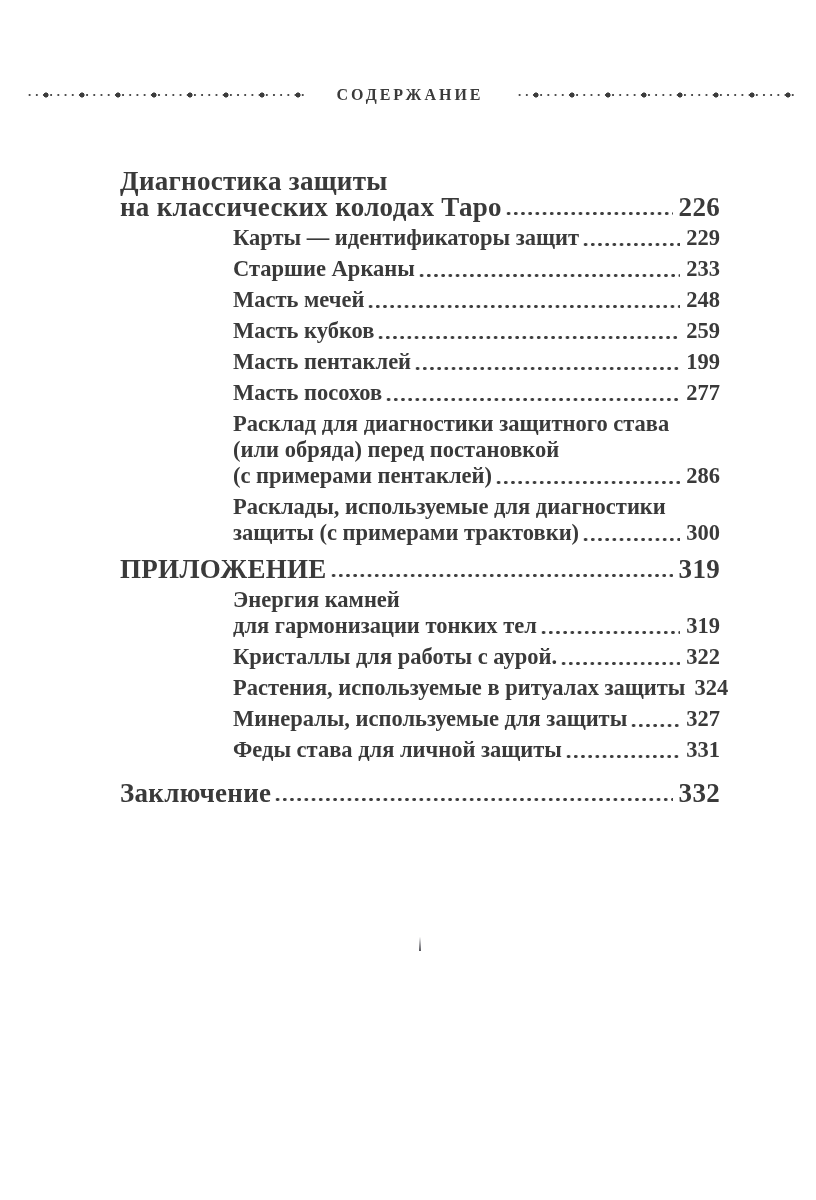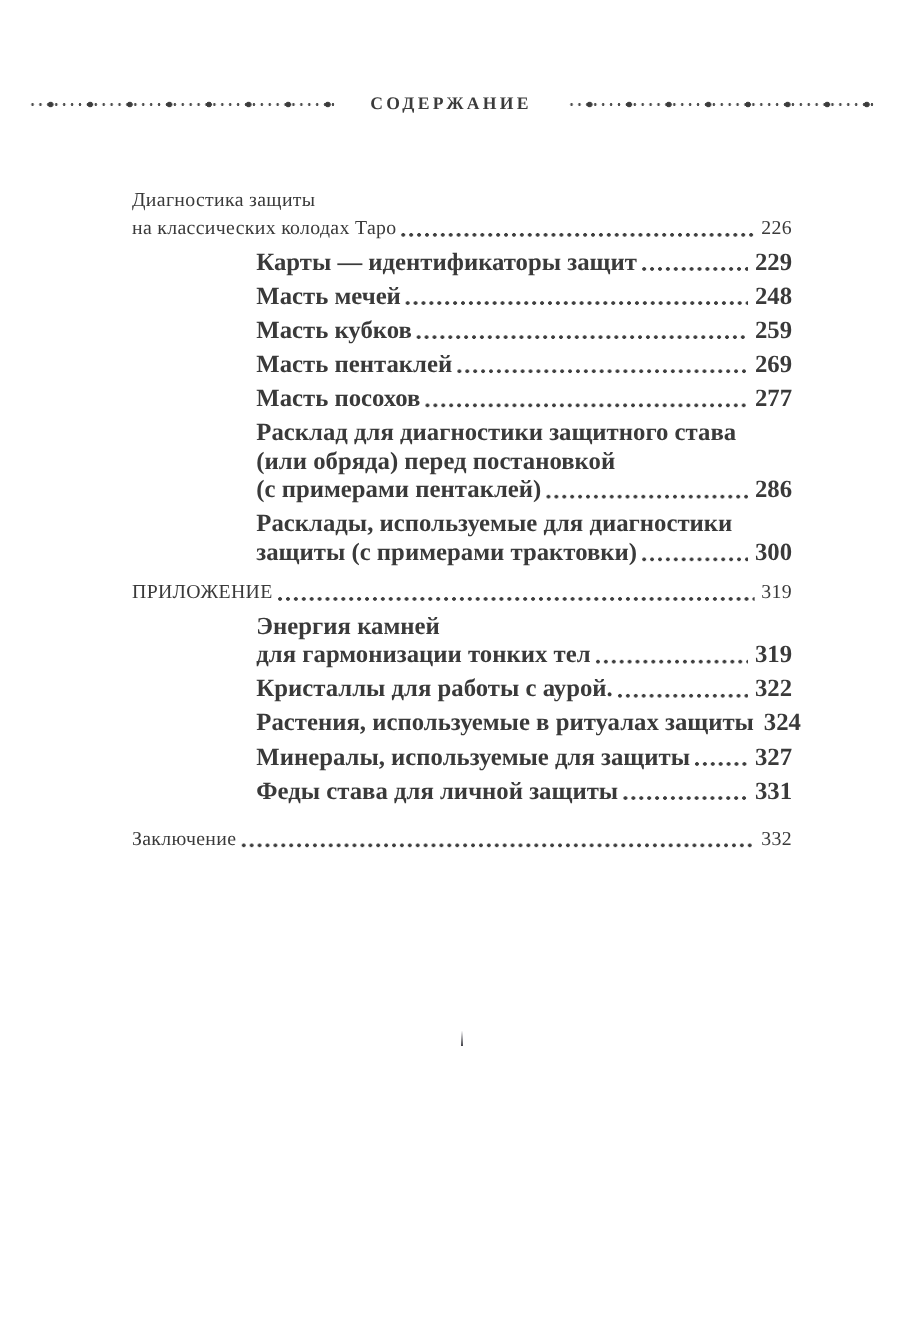--- a/index.html
+++ b/index.html
@@ -35,21 +35,21 @@
     letter-spacing: 3px;
     color: #3b3b3b;
     white-space: nowrap;
   }
   
   .toc {
     margin: 64px 96px 0 120px;
     font-size: 22.5px;
   }
   .toc-entry { line-height: 26px; margin-bottom: 5px; }
-  .toc-entry.lvl1 { font-weight: 400; font-size: 18px; margin-top: 10px; letter-spacing: 0.3px; }
+  .toc-entry.lvl1 { font-weight: 700; font-size: 27px; margin-top: 10px; letter-spacing: 0.3px; }
   .toc-entry.lvl1:first-child { margin-top: 0; }
   .toc-entry.lvl2 { padding-left: 113px; font-weight: 700; }
   .toc-entry:last-child { margin-top: 17px; }
   .toc-row { display: flex; align-items: flex-end; }
   .toc-text { white-space: nowrap; }
   .leader {
     flex: 1 1 auto;
     align-self: flex-end;
     height: 5px;
     margin: 0 6px 4px 3px;
@@ -95,37 +95,44 @@
       </div>
       <div class="toc-entry lvl2">
         <div class="toc-row">
           <span class="toc-text">Карты — идентификаторы защит</span>
           <span class="leader"></span>
           <span class="toc-page">229</span>
         </div>
       </div>
       <div class="toc-entry lvl2">
         <div class="toc-row">
+          <span class="toc-text">Старшие Арканы</span>
+          <span class="leader"></span>
+          <span class="toc-page">233</span>
+        </div>
+      </div>
+      <div class="toc-entry lvl2">
+        <div class="toc-row">
           <span class="toc-text">Масть мечей</span>
           <span class="leader"></span>
           <span class="toc-page">248</span>
         </div>
       </div>
       <div class="toc-entry lvl2">
         <div class="toc-row">
           <span class="toc-text">Масть кубков</span>
           <span class="leader"></span>
           <span class="toc-page">259</span>
         </div>
       </div>
       <div class="toc-entry lvl2">
         <div class="toc-row">
           <span class="toc-text">Масть пентаклей</span>
           <span class="leader"></span>
-          <span class="toc-page">269</span>
+          <span class="toc-page">199</span>
         </div>
       </div>
       <div class="toc-entry lvl2">
         <div class="toc-row">
           <span class="toc-text">Масть посохов</span>
           <span class="leader"></span>
           <span class="toc-page">277</span>
         </div>
       </div>
       <div class="toc-entry lvl2">

